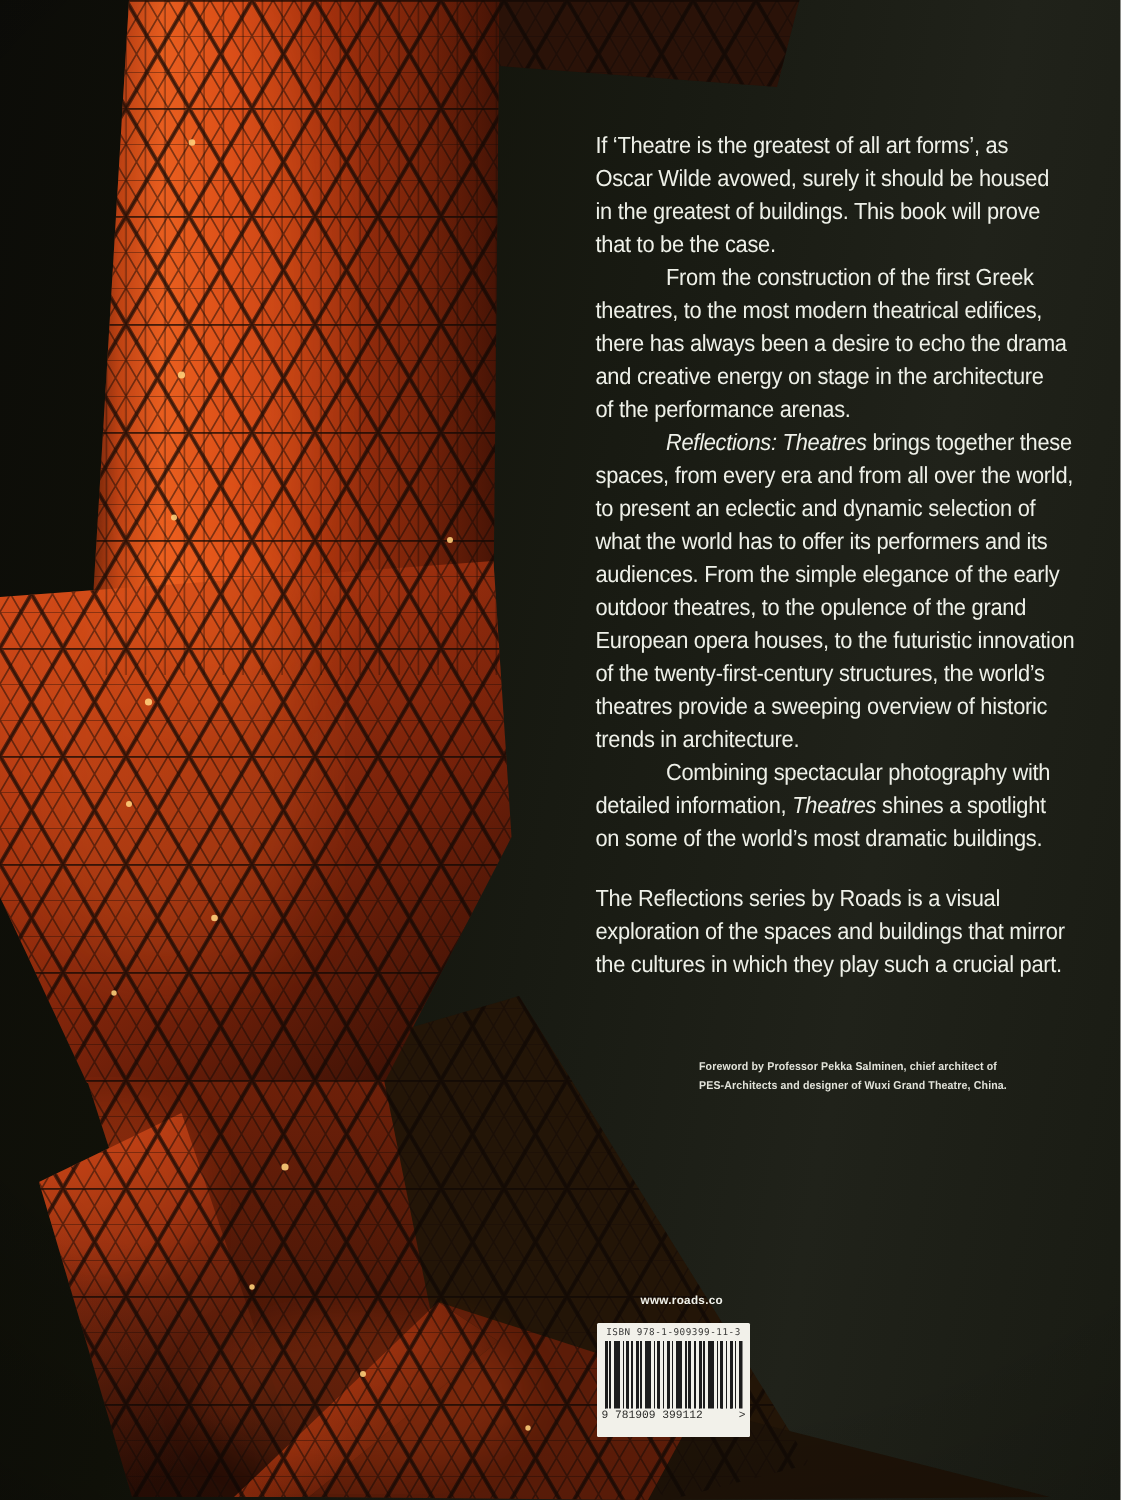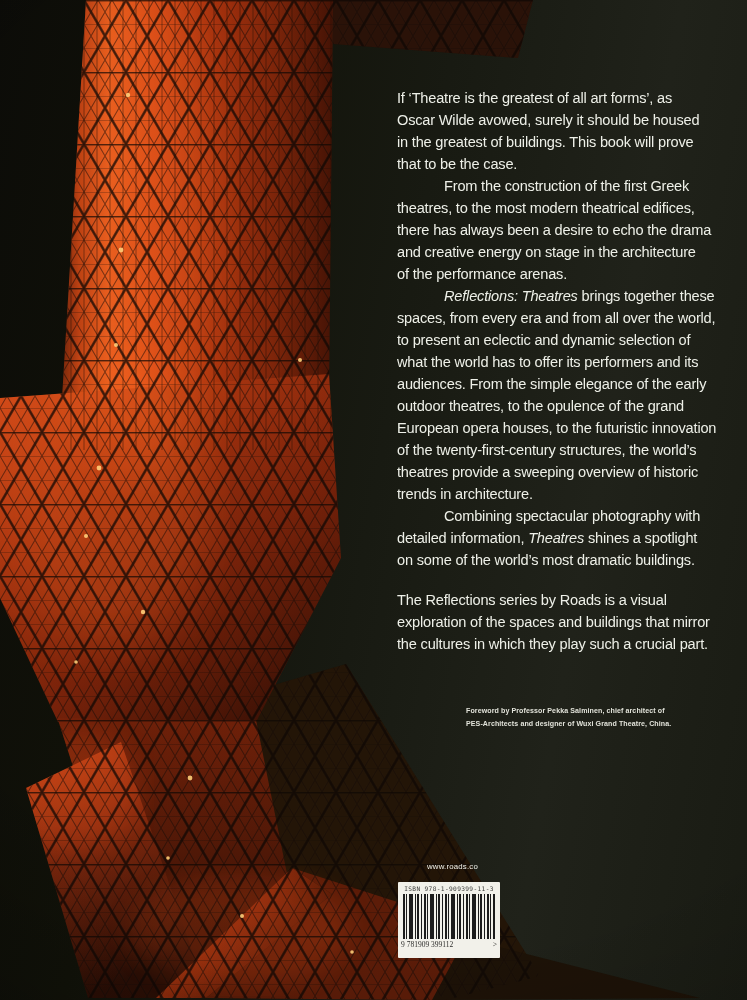--- a/index.html
+++ b/index.html
@@ -14,31 +14,31 @@
        color:#eef0e8;font-size:15.5px;font-weight:400;letter-spacing:-0.2px;
        transform:scaleX(.94);transform-origin:0 0;}
   .line{height:22px;line-height:22px;white-space:nowrap;}
   .indent{padding-left:50px;}
   .it{font-style:italic;}
   .para-gap{margin-top:18px;}
   .foreword{position:absolute;left:466px;top:704px;z-index:3;
        color:#e2e3da;font-size:7.6px;font-weight:700;line-height:13px;
        letter-spacing:.1px;white-space:nowrap;transform:scaleX(.93);transform-origin:0 0;}
   .website{position:absolute;left:427px;top:862px;z-index:3;
-       font-size:7.8px;font-weight:400;color:#f0f1ea;letter-spacing:.2px;}
+       font-size:7.8px;font-weight:700;color:#f0f1ea;letter-spacing:.2px;}
   .barcode{position:absolute;left:398px;top:882px;width:102px;height:76px;z-index:3;
        background:#f2f1ea;border-radius:1px;padding-top:3px;box-sizing:border-box;}
   .isbn-line{text-align:center;font-family:"DejaVu Sans Mono",monospace;
        font-size:6.2px;letter-spacing:.35px;color:#3a3a38;white-space:nowrap;}
   .bars{height:45px;margin:2px 5px 0 5px;
        background:
          repeating-linear-gradient(90deg,#1c1c1c 0 1px,transparent 1px 3px),
          repeating-linear-gradient(90deg,#1c1c1c 0 2px,transparent 2px 7px);}
   .digits{display:flex;justify-content:space-between;align-items:center;
-       padding:1px 3px 0 3px;font-family:Liberation Serif, serif;
+       padding:1px 3px 0 3px;font-family:Liberation Mono, monospace;
        font-size:7.5px;color:#2c2c2a;white-space:nowrap;}
 </style>
 </head>
 <body>
 
 <div class="cover">
 
   <svg class="photo-svg" width="747" height="1000" viewBox="0 0 747 1000" xmlns="http://www.w3.org/2000/svg" xmlns:xlink="http://www.w3.org/1999/xlink">
     <defs>
       <linearGradient id="gTower" x1="0" y1="0" x2="1" y2="0">

